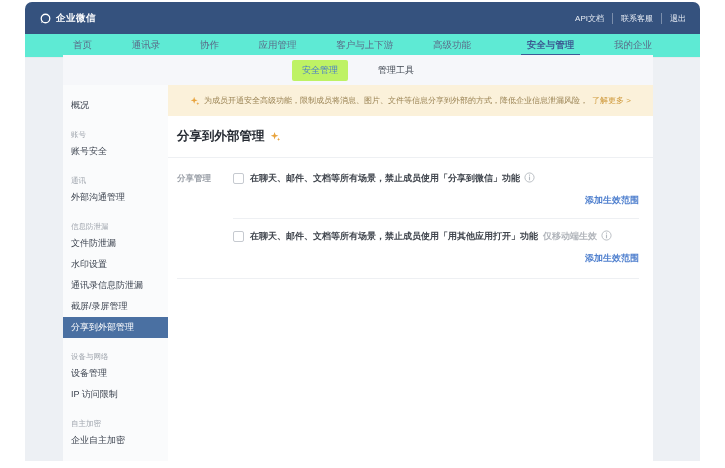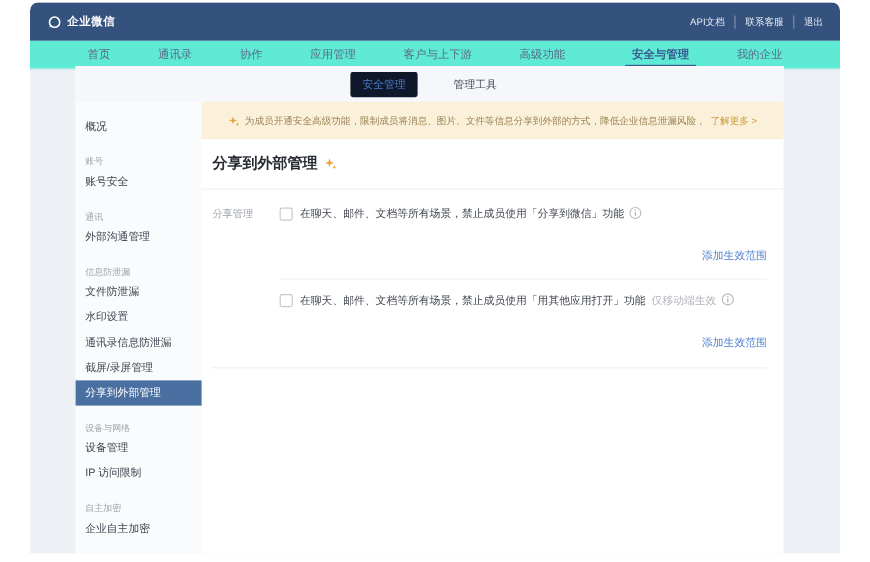--- a/index.html
+++ b/index.html
@@ -16,45 +16,45 @@
   
   .navbar { height:24px; background:#5eead4; border-bottom:1px solid #e7eaee; display:flex; align-items:stretch; justify-content:space-between; padding:0 48px; }
   .nav-item { position:relative; display:flex; align-items:center; font-size:9.5px; color:#5a6a88; cursor:pointer; }
   .nav-item.active { color:#3c5a92; font-weight:bold;margin-left:16px; }
   .nav-item.active::after { content:""; position:absolute; left:-6px; right:-6px; bottom:0; height:3px; background:#3b5c96; }
 
   
   .card { position:absolute; left:38px; top:53px; width:590px; bottom:0; background:#ffffff; display:flex; flex-direction:column; }
   .tabsband { height:30px; background:#f6f7fa; display:flex; align-items:center; justify-content:center; gap:20px; flex:0 0 auto; }
   .tab { font-size:9px; color:#3f4650; padding:4px 10px; border-radius:2px; cursor:pointer; }
-  .tab.active { background:#0f172a; color:#4a7cc9; }
+  .tab.active { background:#bef264; color:#4a7cc9; }
 
   .card-body { flex:1; display:flex; min-height:0; }
 
   
   .sidebar { width:105px; flex:0 0 auto; background:#fafbfc; padding-top:10px; }
   .sb-item { height:21px; line-height:21px; padding-left:8px; font-size:9px; color:#3d4450; cursor:pointer; white-space:nowrap; }
   .sb-item.active { background:#4a70a2; color:#ffffff; }
   .sb-section { margin-top:12px; height:13px; line-height:13px; padding-left:8px; font-size:7.5px; color:#a0a6ae; white-space:nowrap; }
 
   
   .content { flex:1; min-width:0; display:flex; flex-direction:column; }
   .banner { height:31px; background:#fbf1da; display:flex; align-items:center; justify-content:center; gap:4px; font-size:8px; color:#9a8354; white-space:nowrap; }
   .banner-link { color:#cf9a3d; cursor:pointer; }
   .title-row { display:flex; align-items:center; gap:5px; padding:12px 9px 12px; border-bottom:1px solid #eef0f3; }
   .page-title { font-size:12.5px; font-weight:bold; color:#262b33; }
 
-  .settings { display:flex; padding:14px 14px 0 9px; }
+  .settings { display:flex; padding:14px 14px 0 9px;font-weight:bold; }
   .group-label { width:56px; flex:0 0 auto; font-size:8.5px; color:#9ca1a9; padding-top:1px; }
   .group-body { flex:1; min-width:0;text-align:right; }
   .cb-row { display:flex; align-items:flex-start; font-size:9px; color:#41464e; line-height:13px; white-space:nowrap; }
   .checkbox { width:11px; height:11px; border:1px solid #c6cad0; border-radius:2px; background:#fff; flex:0 0 auto; margin-right:6px; margin-top:1px; cursor:pointer; }
   .note { color:#b0b4ba; margin-left:5px; }
   .info-icon { display:inline-block; vertical-align:-2px; margin-left:4px; cursor:pointer; }
-  .scope-link { font-size:9px; color:#4e7fce; margin-top:22px; cursor:pointer; display:inline-block; }
+  .scope-link { font-size:9px; color:#4e7fce; margin-top:9px; cursor:pointer; display:inline-block; }
   .group-divider { height:1px; background:#eef0f3; margin:11px 0; }
   .bottom-divider { height:1px; background:#eef0f3; margin:13px 14px 0 9px; }
 </style>
 </head>
 <body>
 
 <div class="window">
 
   <div class="topbar">
     <div class="logo">

